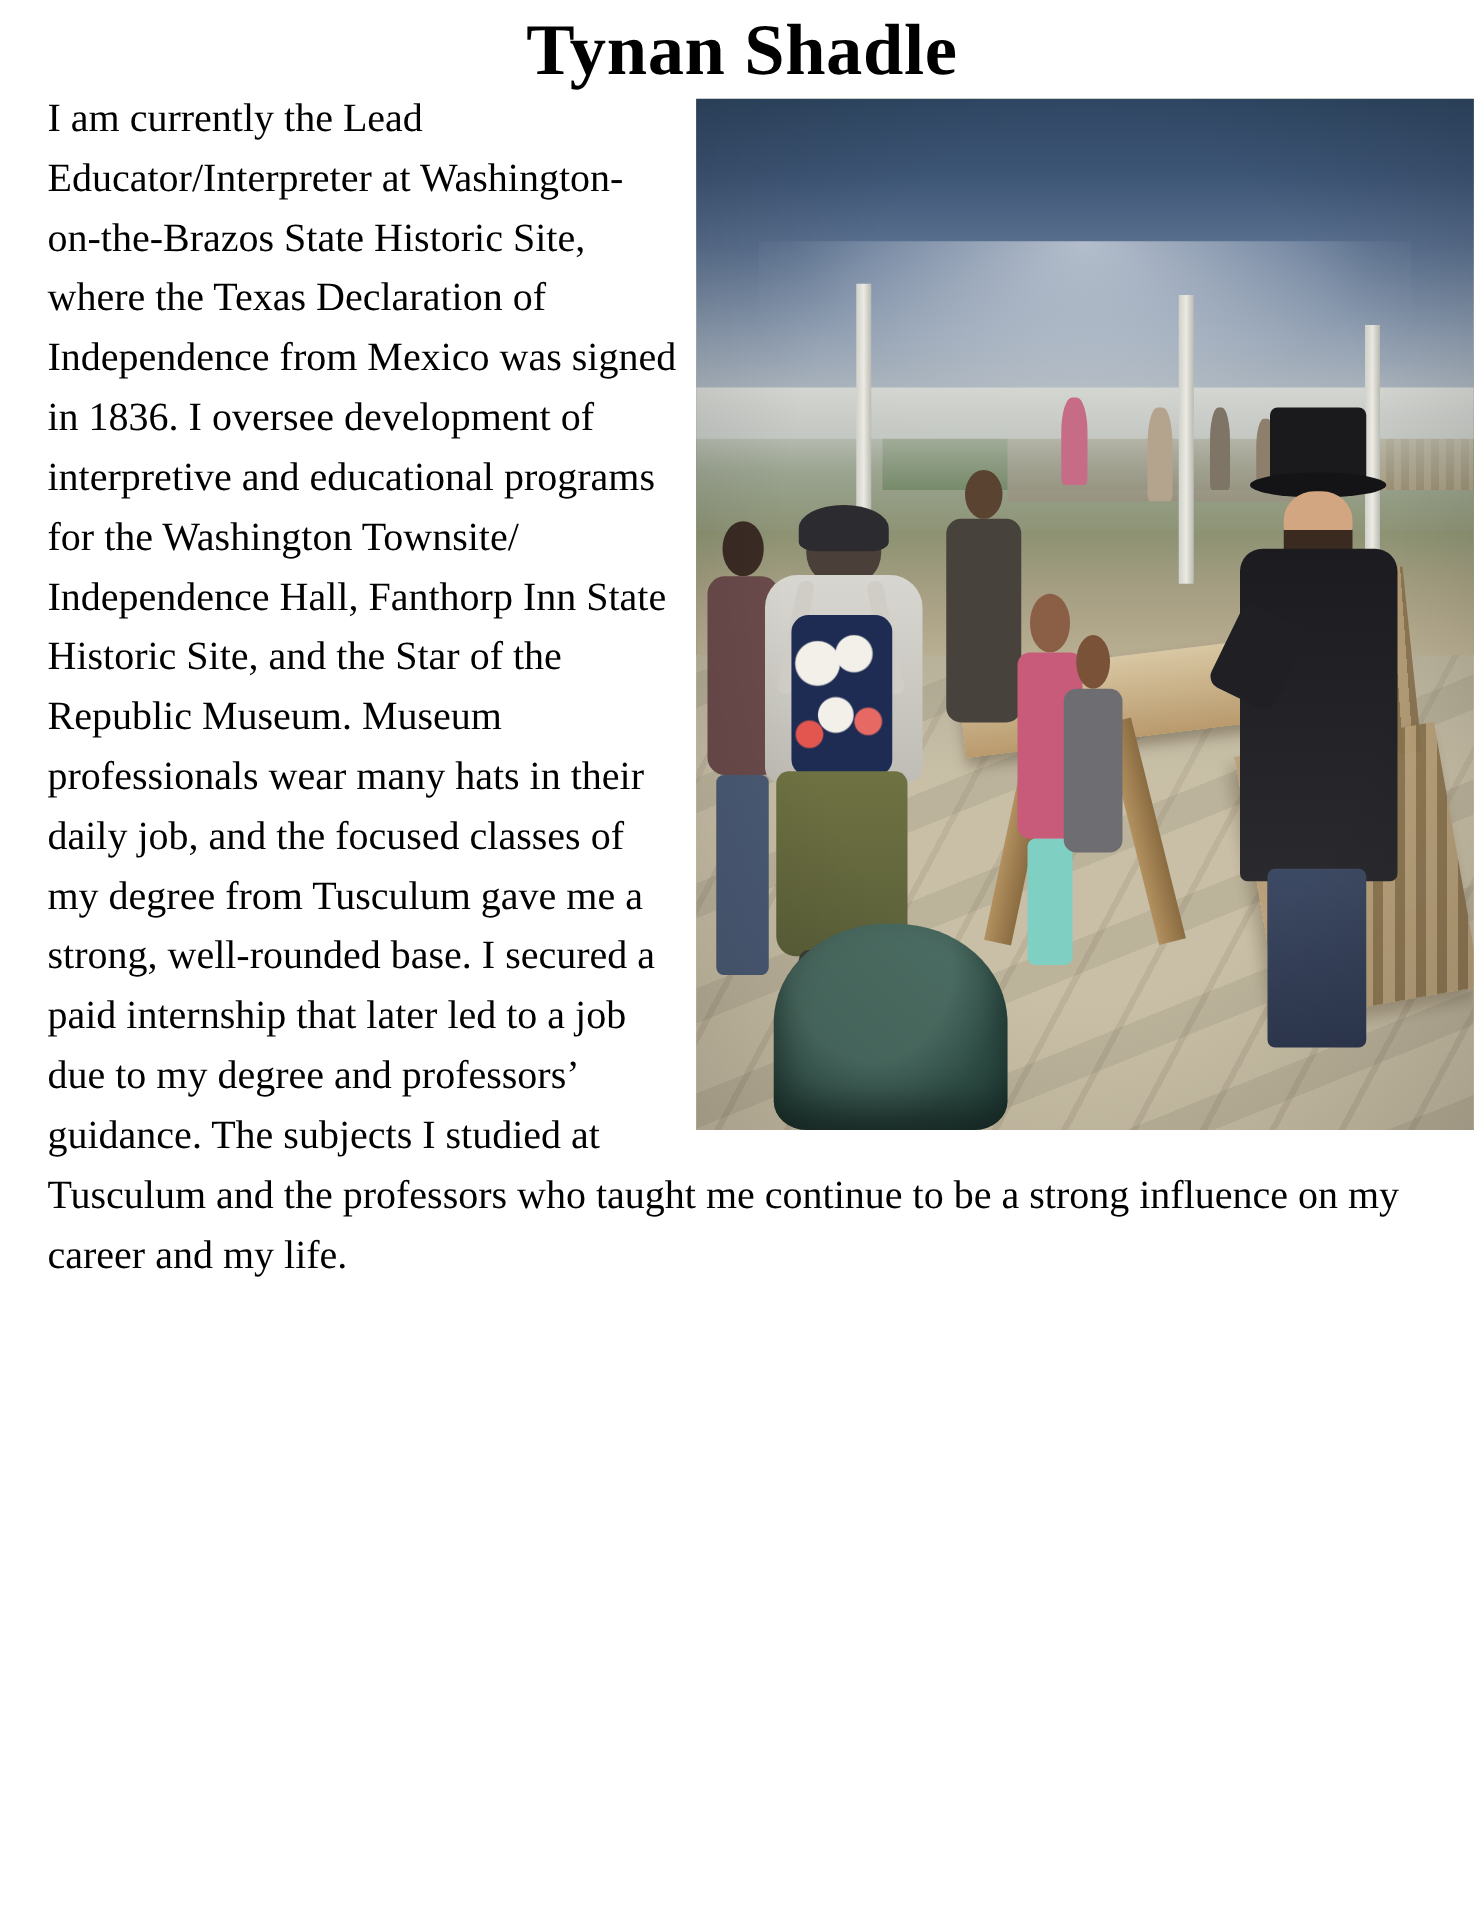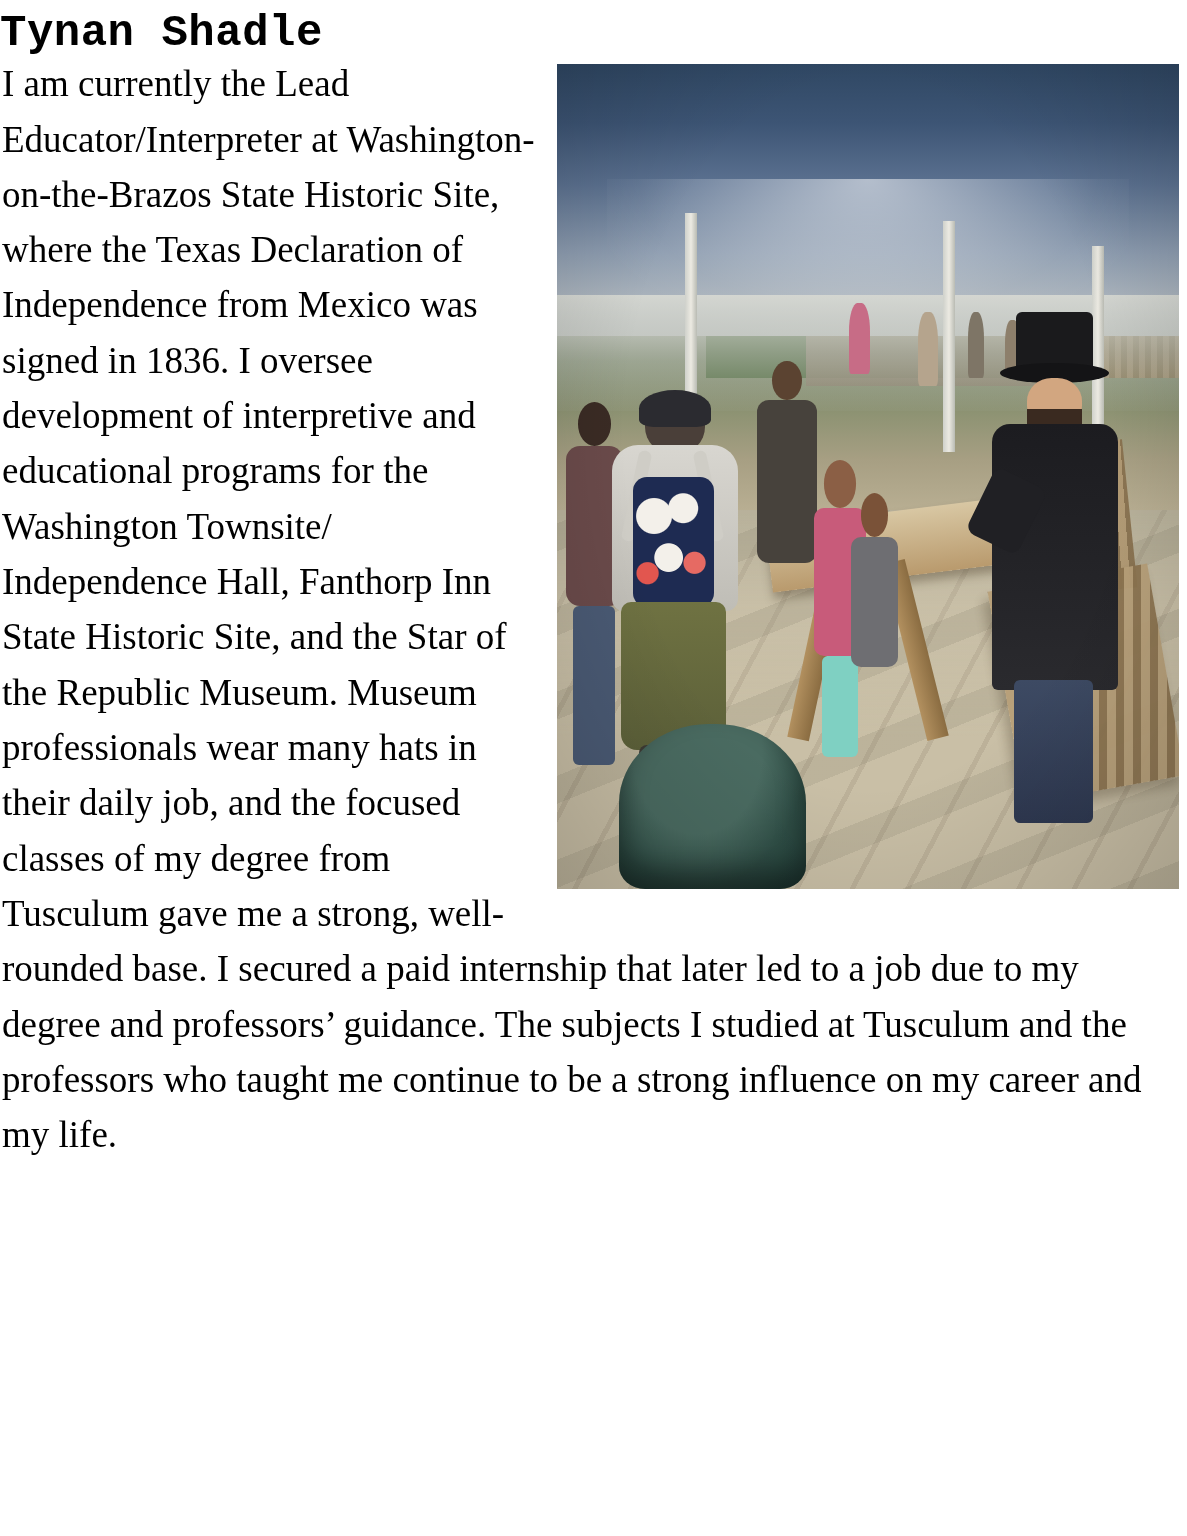--- a/index.html
+++ b/index.html
@@ -14,42 +14,43 @@
     color: #000000;
     overflow: hidden;
   }
   .page {
     position: relative;
     width: 1187px;
     height: 1536px;
     box-sizing: border-box;
   }
   .title {
-    text-align: left;
-    font-family: Liberation Mono, monospace;
+    text-align: center;
+    font-family: Liberation Serif, serif;
     font-weight: bold;
-    font-size: 44px;
+    font-size: 58px;
     line-height: 1.05;
     margin: 10px 0 0 0;
     letter-spacing: 0.5px;
   }
   .subtitle {
     text-align: center;
     font-family: "Liberation Serif", serif;
     font-weight: bold;
     font-size: 44px;
     line-height: 1.05;
     margin: 6px 0 8px 0;
   }
   .body-wrap {
     position: relative;
     padding: 0 8px 0 2px;
-    font-size: 37px;
+    font-size: 32px;
     line-height: 1.495;
     text-align: left;
+    margin-left: 36px;
   }
   .photo {
     float: right;
     width: 622px;
     height: 825px;
     margin: 8px 0 6px 16px;
     shape-margin: 0;
     position: relative;
     overflow: hidden;
     border: 0;

